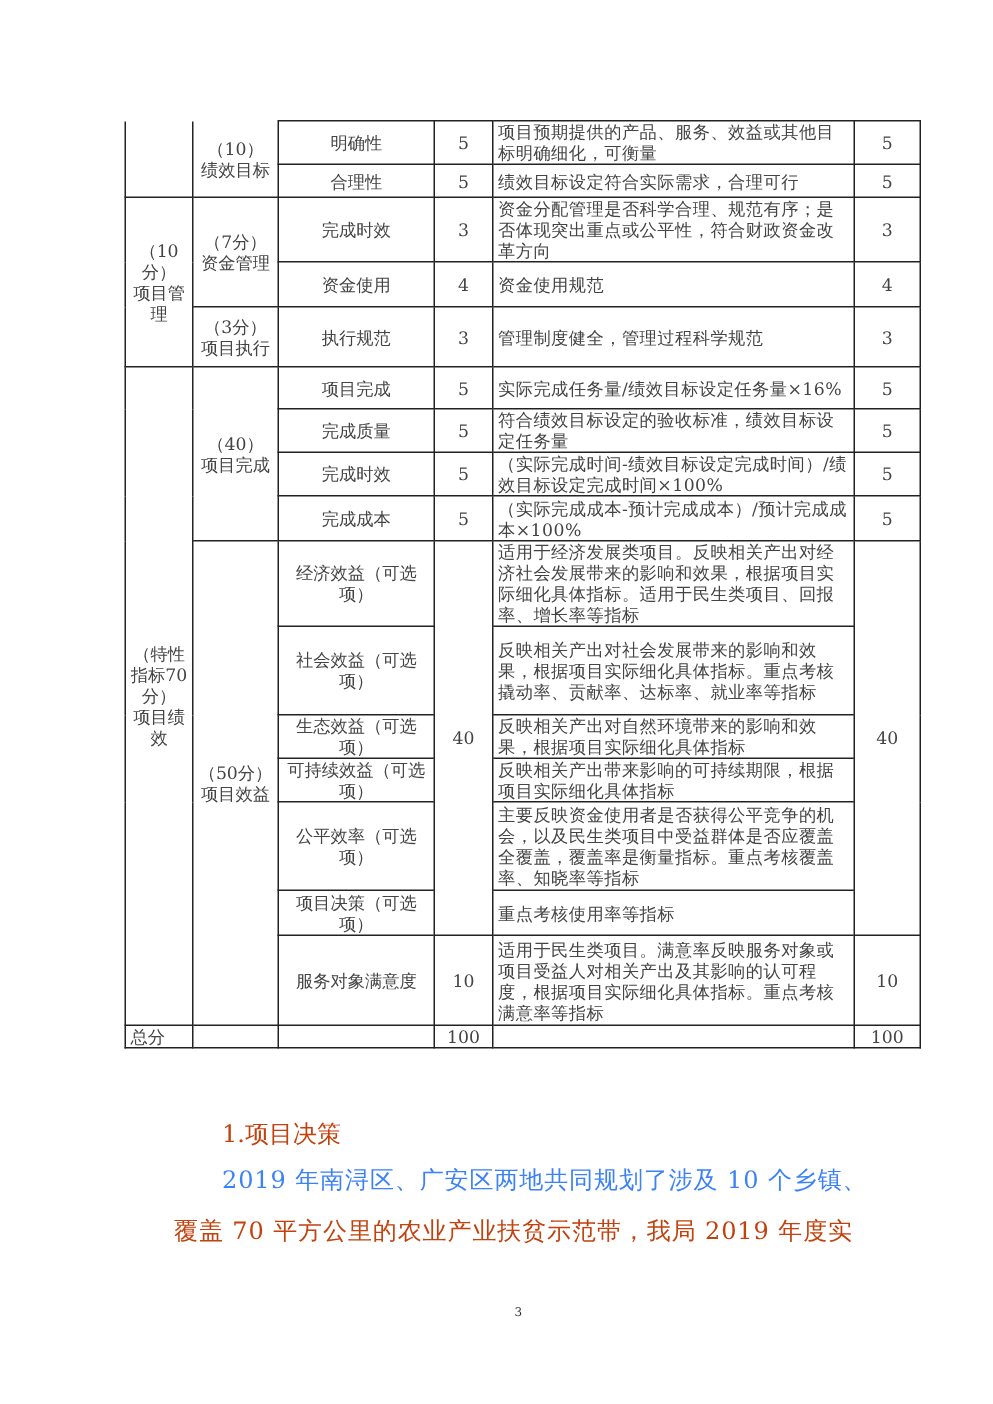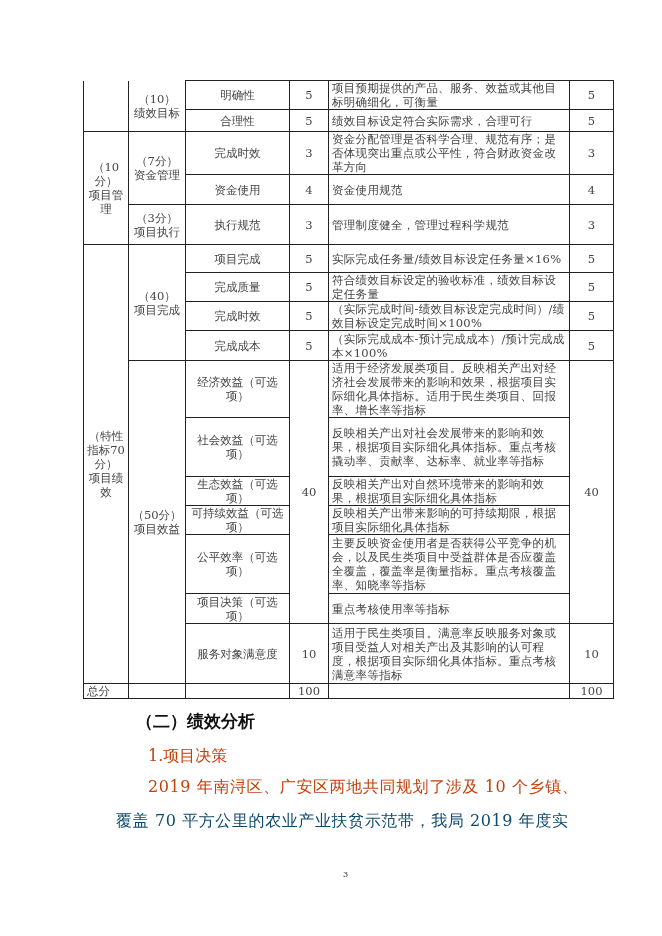--- a/index.html
+++ b/index.html
@@ -12,22 +12,22 @@
                   line-height: 14px; overflow: hidden; }
   table.perf td.top-open { border-top: none; }
   .c { text-align: center; }
   .l { text-align: left; }
   .desc { letter-spacing: 0.3px; }
   .c1 { width: 45px; } .c2 { width: 57px; } .c3 { width: 104px; }
   .c4 { width: 39px; } .c5 { width: 241px; } .c6 { width: 44px; }
   .heading { position: absolute; left: 120px; top: 710px; font-size: 17px; font-weight: bold;
              color: #111; font-family: "DejaVu Sans", "Liberation Sans", sans-serif; }
   .sub { position: absolute; left: 132px; top: 746px; font-size: 16px; color: #c2410c; }
-  .para1 { position: absolute; left: 132px; top: 777px; font-size: 16px; color: #c2410c; letter-spacing: 0.6px; }
-  .para2 { position: absolute; left: 100px; top: 811px; font-size: 16px; color: #0c4a6e; letter-spacing: 0.6px; }
+  .para1 { position: absolute; left: 132px; top: 777px; font-size: 16px; color: #3b82f6; letter-spacing: 0.6px; }
+  .para2 { position: absolute; left: 100px; top: 811px; font-size: 16px; color: #c2410c; letter-spacing: 0.6px; }
   .pageno { position: absolute; left: 327px; top: 870px; font-size: 8px; color: #333; }
 </style>
 </head>
 <body>
 
 <div class="page">
   <table class="perf">
     <colgroup>
       <col class="c1">
         <col class="c2">
@@ -159,18 +159,17 @@
         <td class="l">总分</td>
         <td class="c"></td>
         <td class="c"></td>
         <td class="c">100</td>
         <td class="c"></td>
         <td class="c">100</td>
       </tr>
     </tbody>
   </table>
 
-  <div class="heading">（二）绩效分析</div>
   <div class="sub">1.项目决策</div>
   <div class="para1">2019 年南浔区、广安区两地共同规划了涉及 10 个乡镇、</div>
   <div class="para2">覆盖 70 平方公里的农业产业扶贫示范带，我局 2019 年度实</div>
   <div class="pageno">3</div>
 </div>
 
 </body></html>

